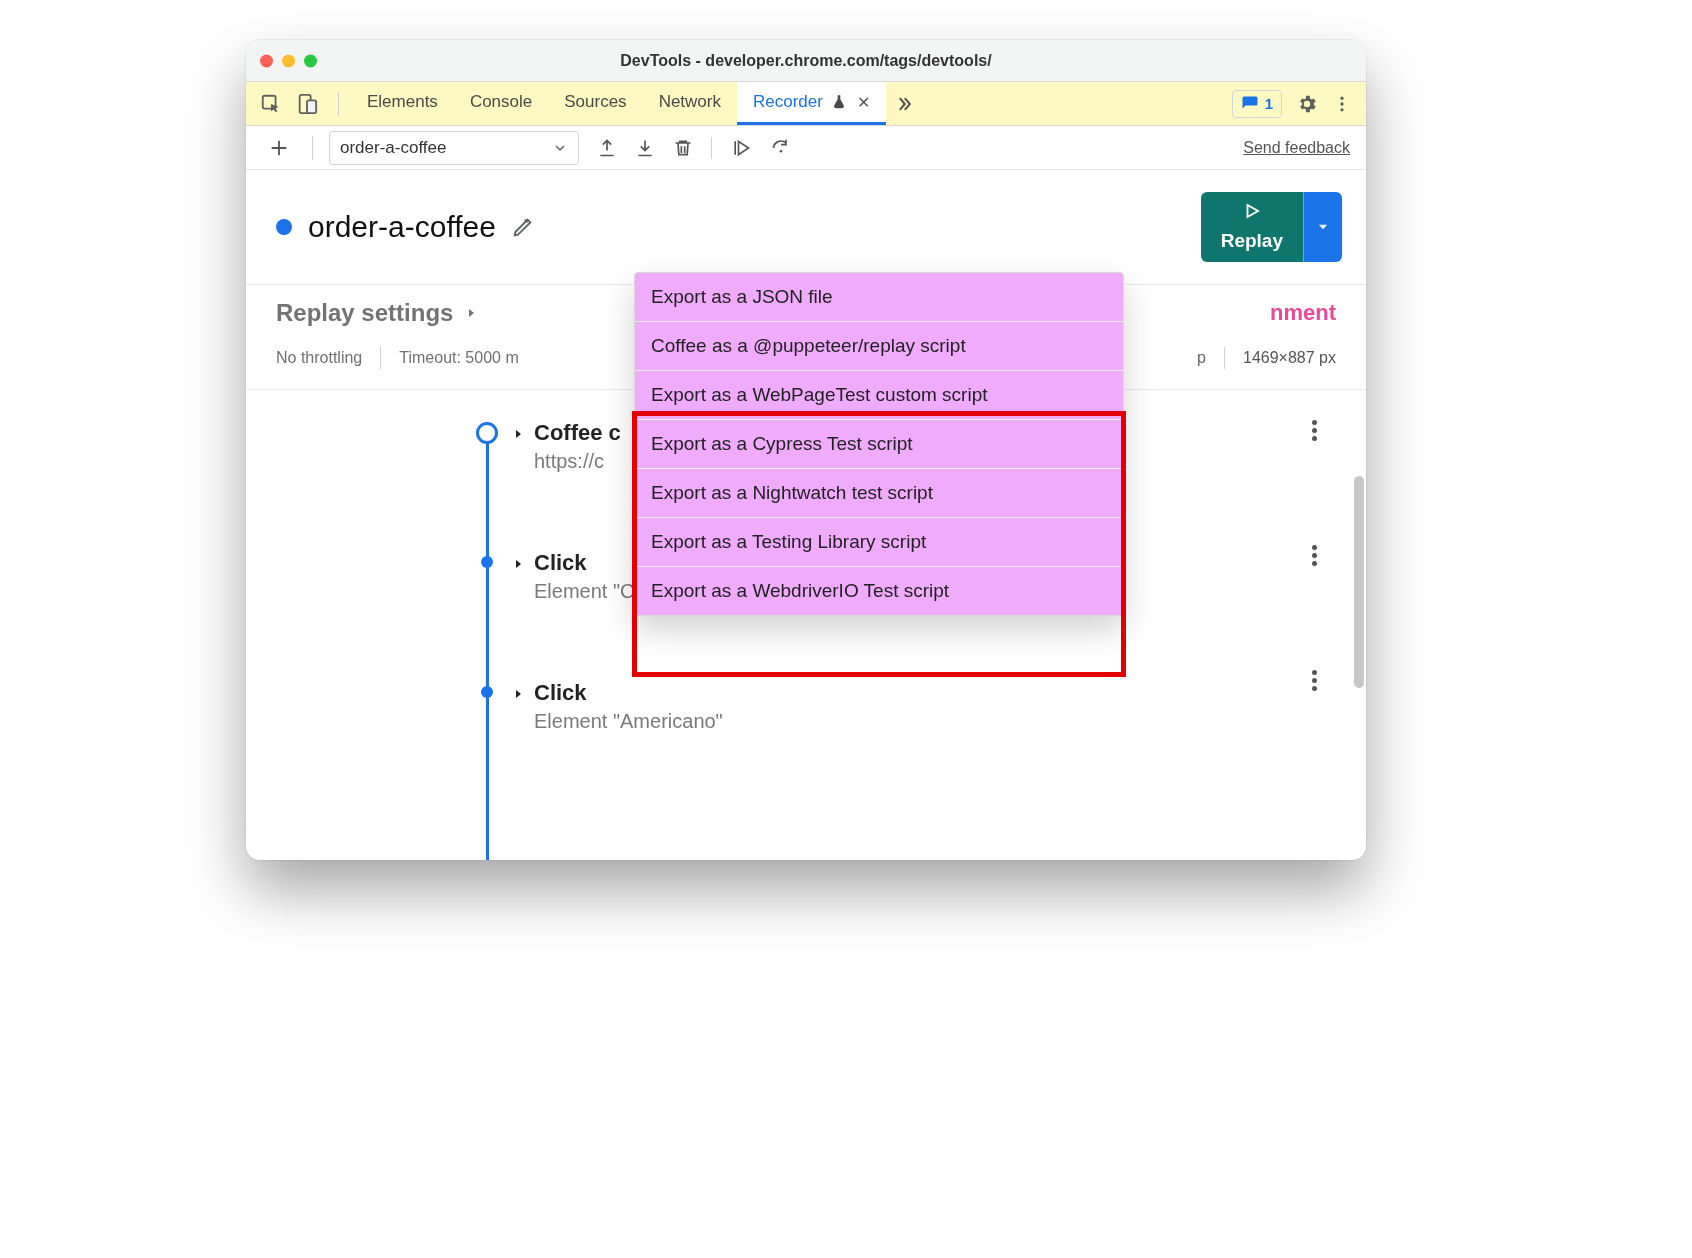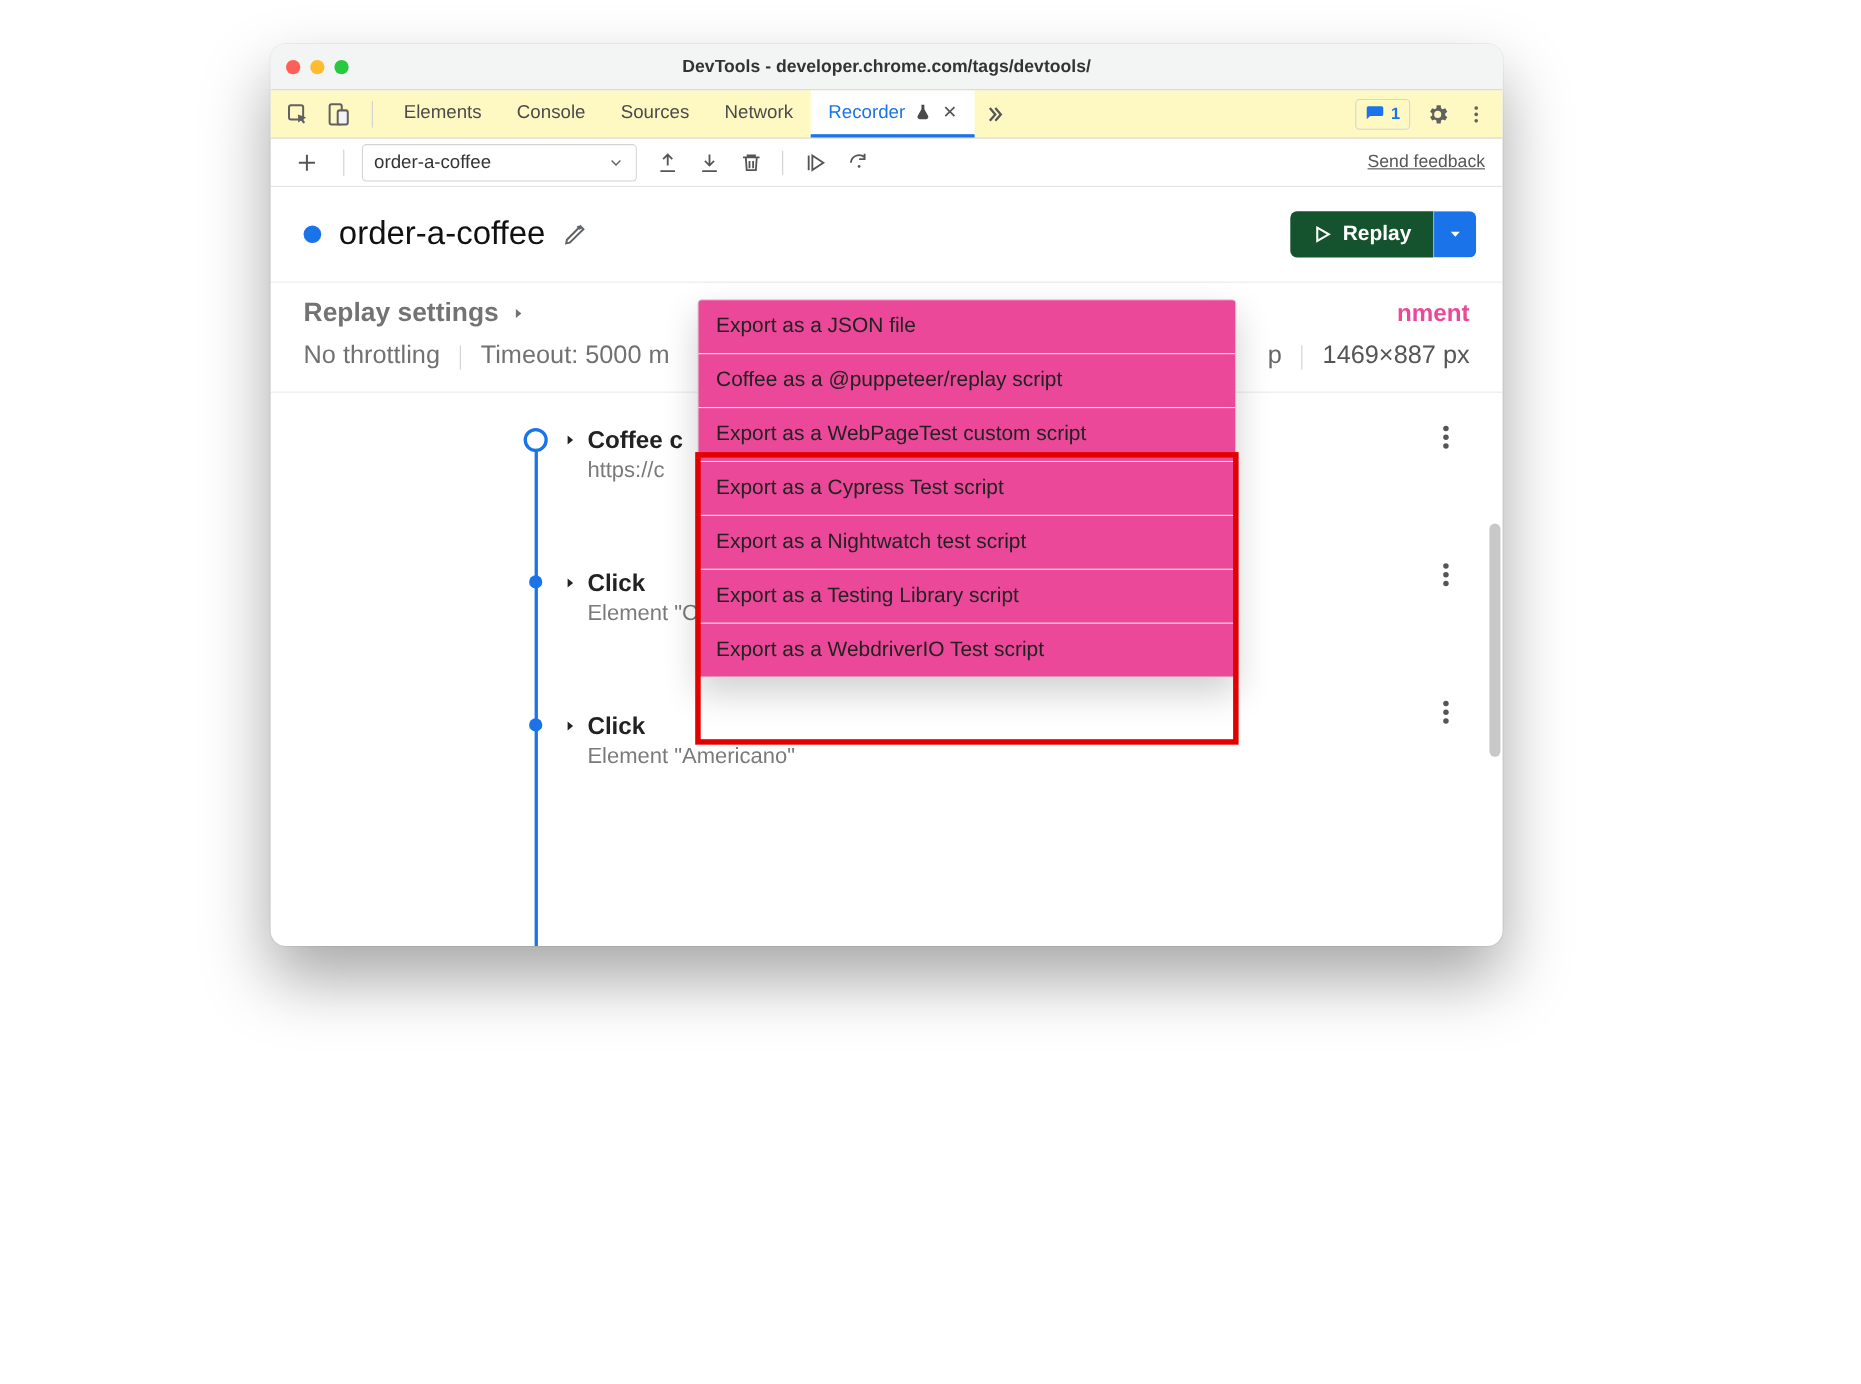--- a/index.html
+++ b/index.html
@@ -111,32 +111,32 @@
     padding: 22px 24px 22px 30px;
     border-bottom: 1px solid #eaeaea;
   }
   .blue-bullet { width:16px; height:16px; border-radius:50%; background:#1a73e8; }
   .rec-title { font-size:30px; font-weight:400; color:#111; }
   .edit-ico { color:#5f6368; }
   .spacer { flex:1; }
   .replay-group { display:flex; align-items:stretch; }
   .replay-btn {
     display:flex; align-items:center; gap:10px;
-    background:#14532d; color:#fff; font-weight:700; font-size:19px;
-    padding: 10px 20px; border-radius: 6px 0 0 6px; border:none;
+    background:#0f766e; color:#fff; font-weight:700; font-size:19px;
+    padding: 10px 20px; border-radius: 6px 0 0 6px; border:none;flex-direction:column;
   }
   .replay-caret {
     background:#1a73e8; color:#fff; border:none; border-left:1px solid rgba(255,255,255,.35);
     border-radius:0 6px 6px 0; padding: 0 12px; display:flex; align-items:center;
   }
 
   
   .settings-row { padding: 14px 30px 20px 30px; border-bottom:1px solid #eaeaea; }
   .settings-title { display:flex; align-items:center; gap:12px; font-size:24px; font-weight:700; color:#737373; }
-  .settings-sub { display:flex; align-items:flex-end; gap:18px; color:#717171; font-size:23px; margin-top:10px; }
+  .settings-sub { display:flex; align-items:center; gap:18px; color:#717171; font-size:16px; margin-top:20px; }
   .vsep2 { width:1px; height:22px; background:#d0d0d0; }
   .env-right { margin-left:auto; display:flex; align-items:center; gap:18px; color:#666; }
   .top-row { display:flex; align-items:center; }
   .env-title { font-size:22px; font-weight:700; color:#ec4899; }
 
   
   .steps-wrap {
     padding: 30px 30px 0 30px;
     position:relative;
     overflow-y:auto;
@@ -154,21 +154,21 @@
   .step.small .node { width:12px; height:12px; background:#1a73e8; border:none; left:5px; top:6px; }
   .step .chev { position:absolute; left:36px; top:6px; color:#222; }
   .step-title { font-size:22px; font-weight:700; color:#222; }
   .step-sub { font-size:20px; color:#7a7a7a; margin-top:4px; }
 
   
   .dropdown {
     position:absolute;
     left: 388px; top: 102px;
     width: 490px;
-    background:#ec4899; border:1px solid #d9d9d9; border-radius:4px;
+    background:#f0abfc; border:1px solid #d9d9d9; border-radius:4px;
     box-shadow: 0 14px 32px rgba(0,0,0,.18);
     z-index: 50;
   }
   .dropdown .item {
     padding: 13px 16px; font-size:19px; color:#222; border-bottom:1px solid #ececec;
     cursor:pointer;
   }
   .dropdown .item:last-child { border-bottom:none; }
 
   .red-box {

